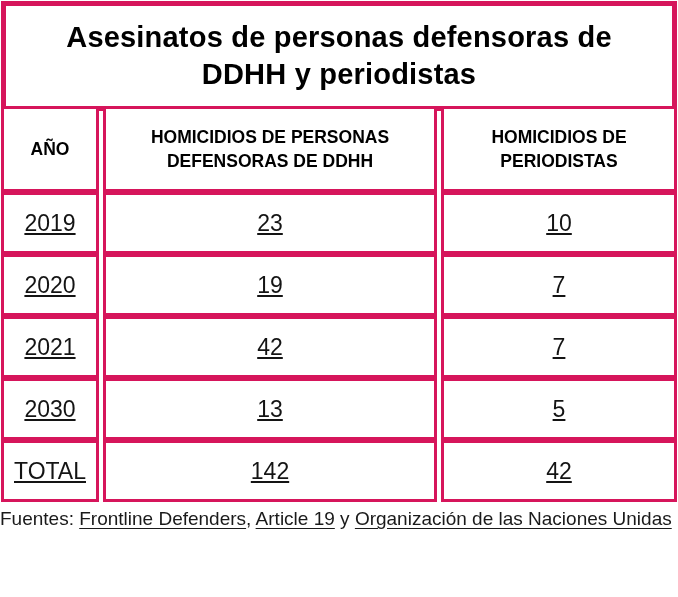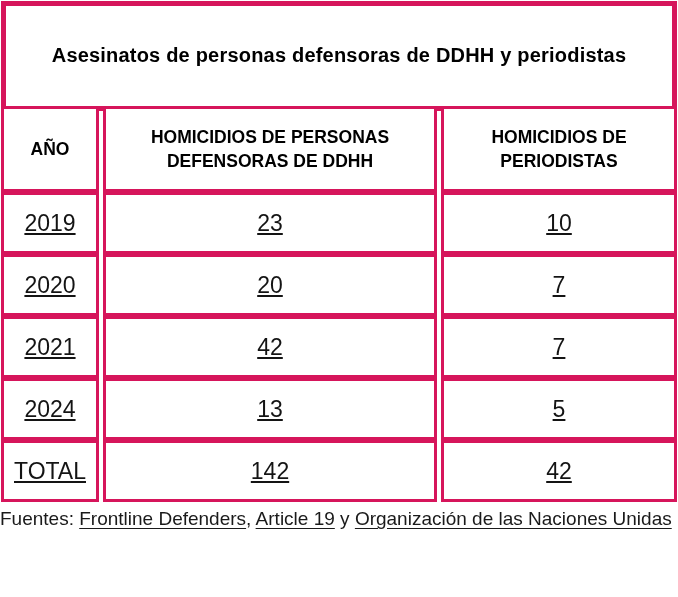--- a/index.html
+++ b/index.html
@@ -24,21 +24,21 @@
   .title-box{
     margin:1px 1px 0 1px;
     border:5px solid var(--pink);
     height:100px;
     display:flex;align-items:center;justify-content:center;
     text-align:center;
     background:#ffffff;
   }
   .title-box h1{
     margin:0;padding:0 24px;
-    font-size:20px;
+    font-size:29px;
     line-height:1.27;
     font-weight:bold;
     color:#000000;
     letter-spacing:0.2px;
   }
   
   table{
     table-layout:fixed;
     border-collapse:separate;
     border-spacing:4px 0;
@@ -111,30 +111,30 @@
       </tr>
     </thead>
     <tbody>
       <tr>
         <td>2019</td>
         <td>23</td>
         <td>10</td>
       </tr>
       <tr>
         <td>2020</td>
-        <td>20</td>
+        <td>19</td>
         <td>7</td>
       </tr>
       <tr>
         <td>2021</td>
         <td>42</td>
         <td>7</td>
       </tr>
       <tr>
-        <td>2024</td>
+        <td>2030</td>
         <td>13</td>
         <td>5</td>
       </tr>
       <tr>
         <td>TOTAL</td>
         <td>142</td>
         <td>42</td>
       </tr>
     </tbody>
   </table>

